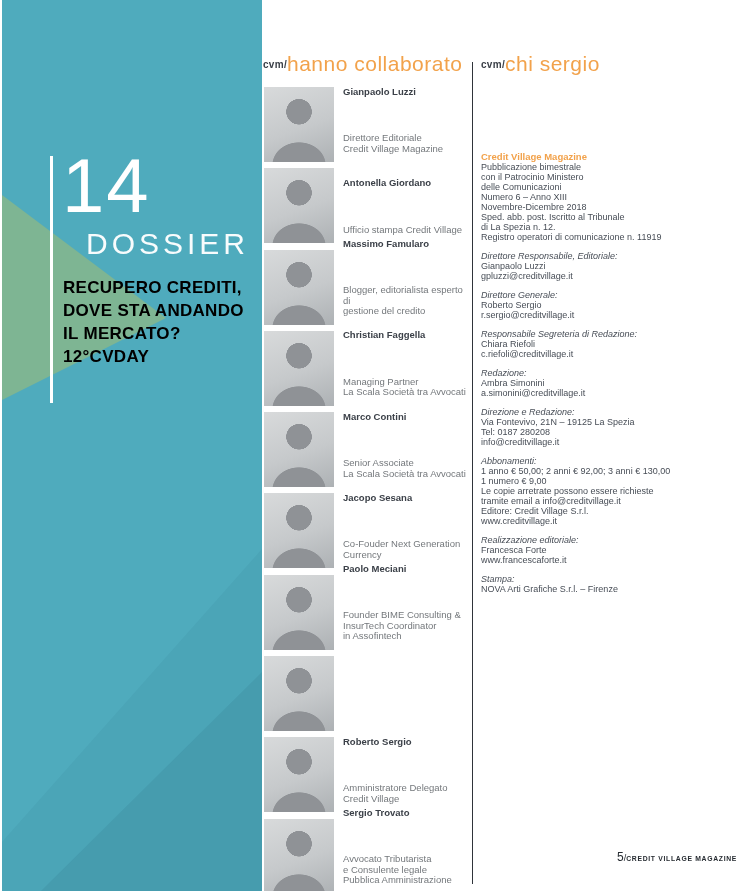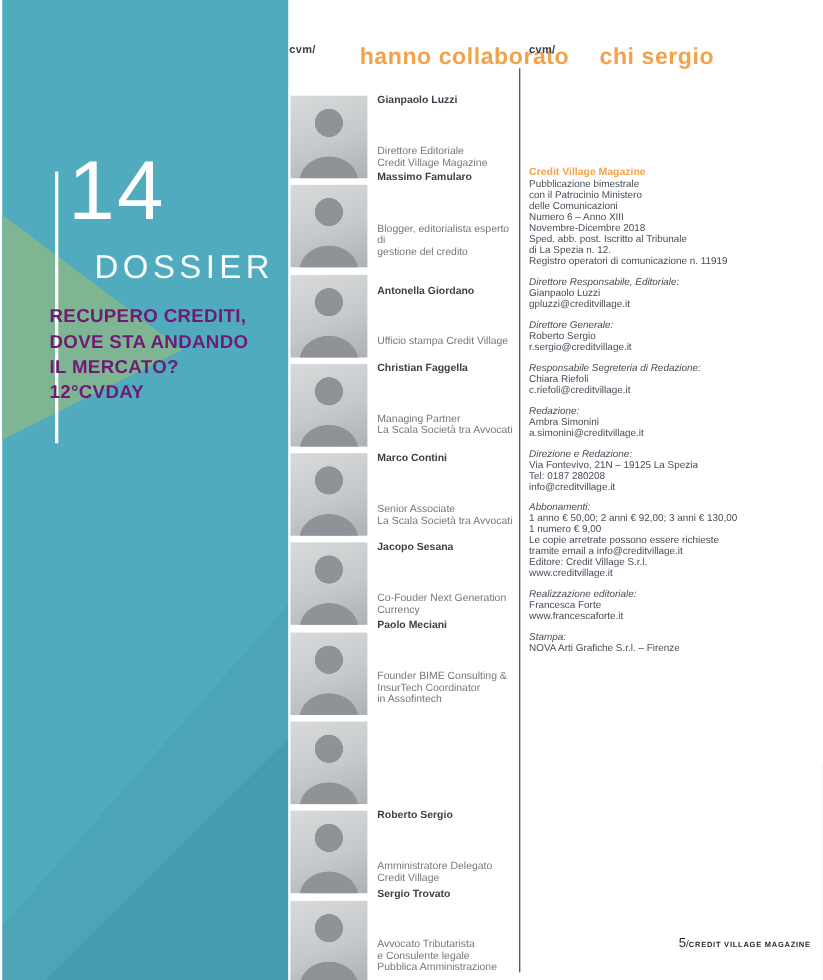--- a/index.html
+++ b/index.html
@@ -25,42 +25,42 @@
   }
   .facet-lower {
     position:absolute; inset:0; background:rgba(14,56,74,0.08);
     clip-path: polygon(39px 891px, 260px 672px, 260px 891px);
   }
   .panel-rule {
     position:absolute; left:48px; top:156px; width:3px; height:247px;
     background:#ffffff;
   }
   .issue-number {
-    position:absolute; left:60px; top:136px;
+    position:absolute; left:60px; top:148px;
     font-size:76px; font-weight:100; line-height:1;
     letter-spacing:2px; color:#ffffff;
   }
   .section-label {
     position:absolute; left:60px; top:227px;
     font-size:30px; font-weight:400; letter-spacing:4px;
     color:rgba(255,255,255,0.96);
     margin-left:24px;
   }
   .panel-headline {
-    position:absolute; left:43px; top:276px; width:190px;
+    position:absolute; left:61px; top:276px; width:190px;
     font-size:17px; font-weight:700; line-height:23px;
-    letter-spacing:0.3px; color:#701a75; white-space:pre-line;
-  }
-
-  
-  .col-header { position:absolute; top:40px; display:flex; align-items:flex-start;gap:40px; }
+    letter-spacing:0.3px; color:#000000; white-space:pre-line;
+  }
+
+  
+  .col-header { position:absolute; top:52px; display:flex; align-items:center; }
   .col-header.contributors-header { left:263px; }
   .col-header.about-header { left:481px; }
   .cvm-prefix { font-size:10px; font-weight:700; color:#3b4048; letter-spacing:0.3px; }
-  .col-title { font-size:21px; font-weight:700; color:#f2a24b; letter-spacing:0.5px; }
+  .col-title { font-size:21px; font-weight:400; color:#f2a24b; letter-spacing:0.5px; }
 
   
   .contributors-list { position:absolute; left:264px; top:87px; width:206px; }
   .entry { display:flex; gap:9px; height:75px; margin-bottom:6.3px; }
   .photo {
     flex:0 0 70px; width:70px; height:75px;
     background:
       radial-gradient(circle 13px at 50% 33%, #8f9296 97%, transparent 100%),
       radial-gradient(ellipse 27px 23px at 50% 104%, #8f9296 97%, transparent 100%),
       linear-gradient(160deg, #d8dadb 0%, #c6c9cb 55%, #adb1b4 100%);
@@ -123,30 +123,30 @@
       <div class="photo"></div>
       <div class="entry-text">
         <div class="entry-name">Gianpaolo Luzzi</div>
         <div class="entry-role">Direttore Editoriale
 Credit Village Magazine</div>
       </div>
     </div>
     <div class="entry">
       <div class="photo"></div>
       <div class="entry-text">
+        <div class="entry-name">Antonella Giordano</div>
+        <div class="entry-role">Ufficio stampa Credit Village</div>
+      </div>
+    </div>
+    <div class="entry">
+      <div class="photo"></div>
+      <div class="entry-text">
         <div class="entry-name">Massimo Famularo</div>
         <div class="entry-role">Blogger, editorialista esperto di
 gestione del credito</div>
-      </div>
-    </div>
-    <div class="entry">
-      <div class="photo"></div>
-      <div class="entry-text">
-        <div class="entry-name">Antonella Giordano</div>
-        <div class="entry-role">Ufficio stampa Credit Village</div>
       </div>
     </div>
     <div class="entry">
       <div class="photo"></div>
       <div class="entry-text">
         <div class="entry-name">Christian Faggella</div>
         <div class="entry-role">Managing Partner
 La Scala Società tra Avvocati</div>
       </div>
     </div>

